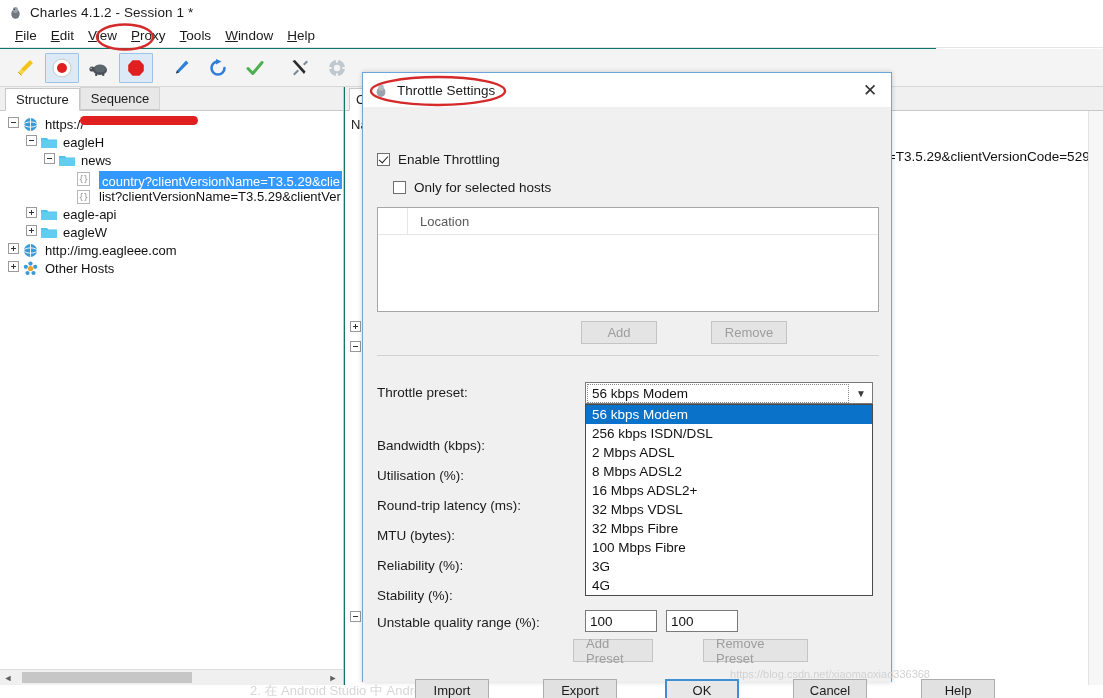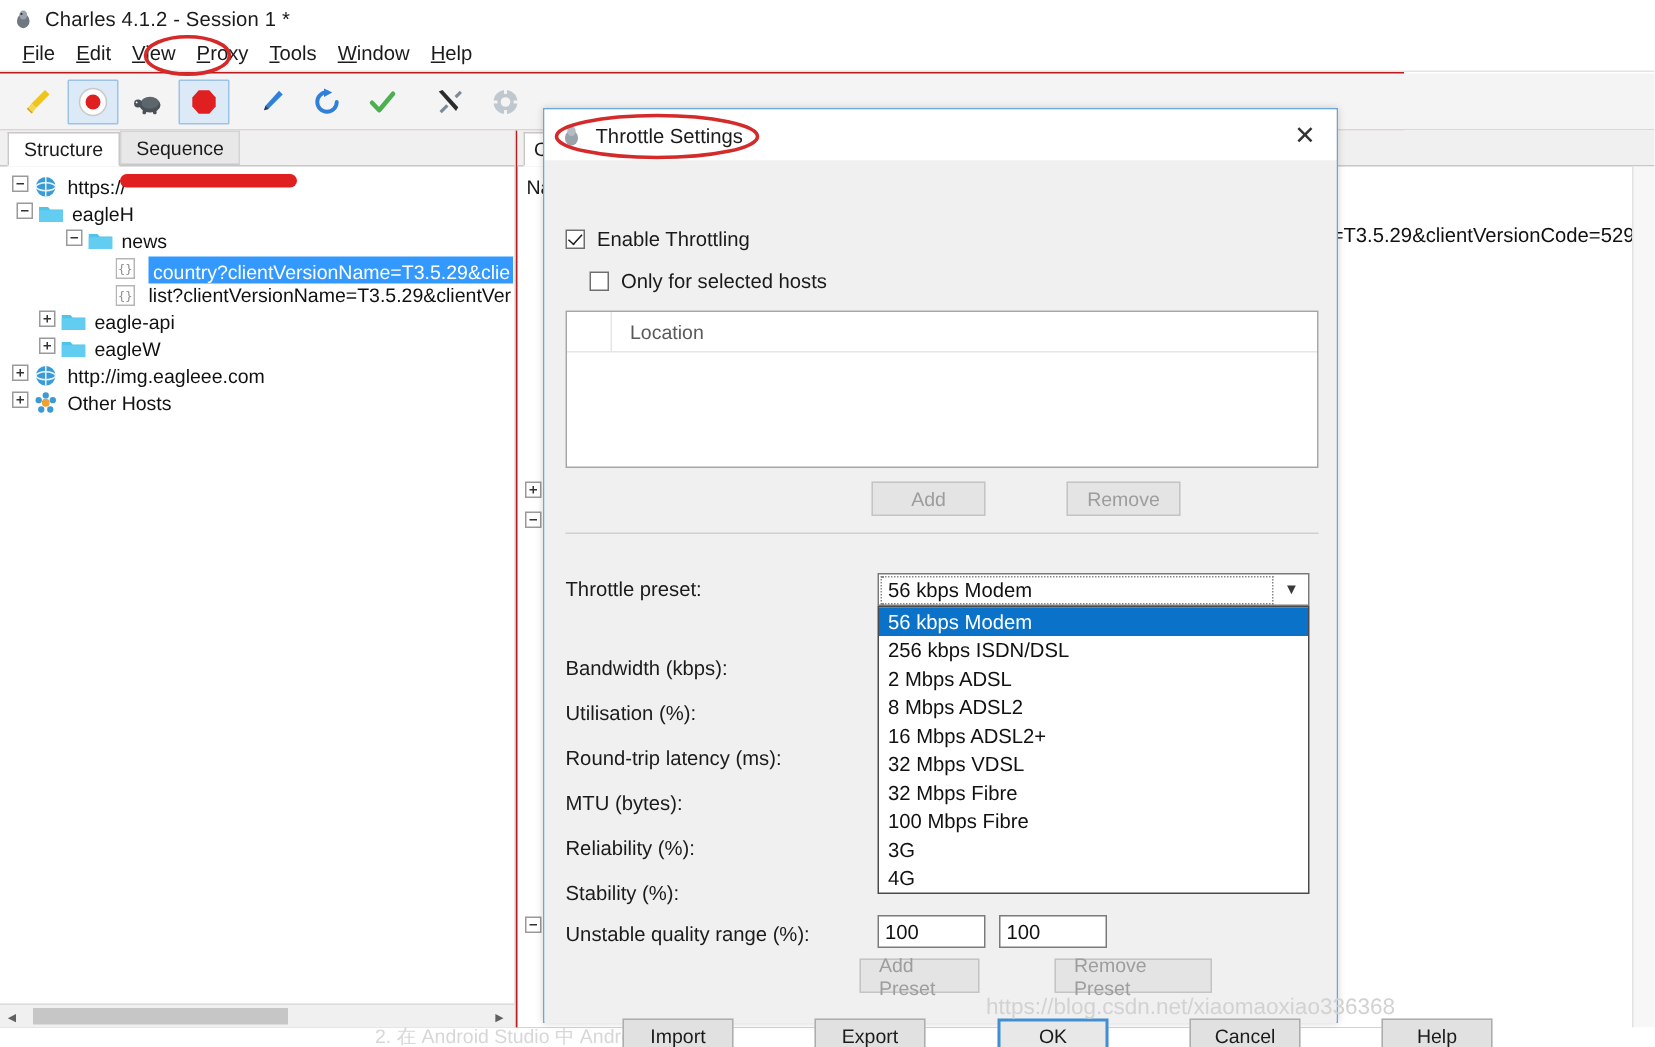--- a/index.html
+++ b/index.html
@@ -8,21 +8,21 @@
     width: 1103px; height: 698px;
     overflow: hidden;
     background: #ffffff;
     font-family: "Liberation Sans", sans-serif;
     font-size: 13px;
     color: #1a1a1a;
   }
   #app {
     position: relative;
     width: 936px; height: 698px;
-    background: #b91c1c;
+    background: #0f766e;
   }
 
   
   .titlebar {
     position: absolute; left: 0; top: 0; width: 1103px; height: 24px;
     background: #ffffff;
     display: flex; align-items: center;
     padding-left: 8px;
   }
   .titlebar .app-icon {
@@ -263,21 +263,21 @@
     z-index: 30;
   }
   .dd-item {
     height: 19px; padding-left: 6px; font-size: 13.5px; color: #111;
     display: flex; align-items: center; cursor: default;
   }
   .dd-item.sel { background: #0a72c8; color: #ffffff; }
 
   .watermark {
     position: absolute; right: 6px; bottom: 18px;
-    font-size: 15px; color: #d2d2d2; white-space: nowrap;
+    font-size: 11px; color: #d2d2d2; white-space: nowrap;
     z-index: 60;
   }
 
   
   .annot { position: absolute; pointer-events: none; z-index: 70; }
   .redblob {
     position: absolute; z-index: 5;
     background: #e02020;
     border-radius: 6px;
   }
@@ -391,21 +391,21 @@
           <svg width="15" height="15" viewBox="0 0 15 15">
               <circle cx="7.5" cy="7.5" r="6.5" fill="#3b9bd6"></circle>
               <ellipse cx="7.5" cy="7.5" rx="6.5" ry="2.6" fill="none" stroke="#eaf4fb" stroke-width="1"></ellipse>
               <path d="M7.5 1v13" stroke="#eaf4fb" stroke-width="1"></path>
             </svg>
         </span>
         <span class="node-label">https://</span>
         <span class="redblob" style="left:80px; top:5px; width:118px; height:9px;"></span>
       </div>
 
-      <div class="tree-row" style="padding-left:11px;">
+      <div class="tree-row" style="padding-left:26px;">
         <span class="exp"></span>
         <span class="node-ico">
           <svg width="16" height="13" viewBox="0 0 16 13">
               <path d="M0 2h6l1.4 1.6H16V12H0z" fill="#4fc3e8"></path>
               <path d="M0 4.2h16V12H0z" fill="#62cdf0"></path>
             </svg>
         </span>
         <span class="node-label">eagleH</span>
       </div>
 

